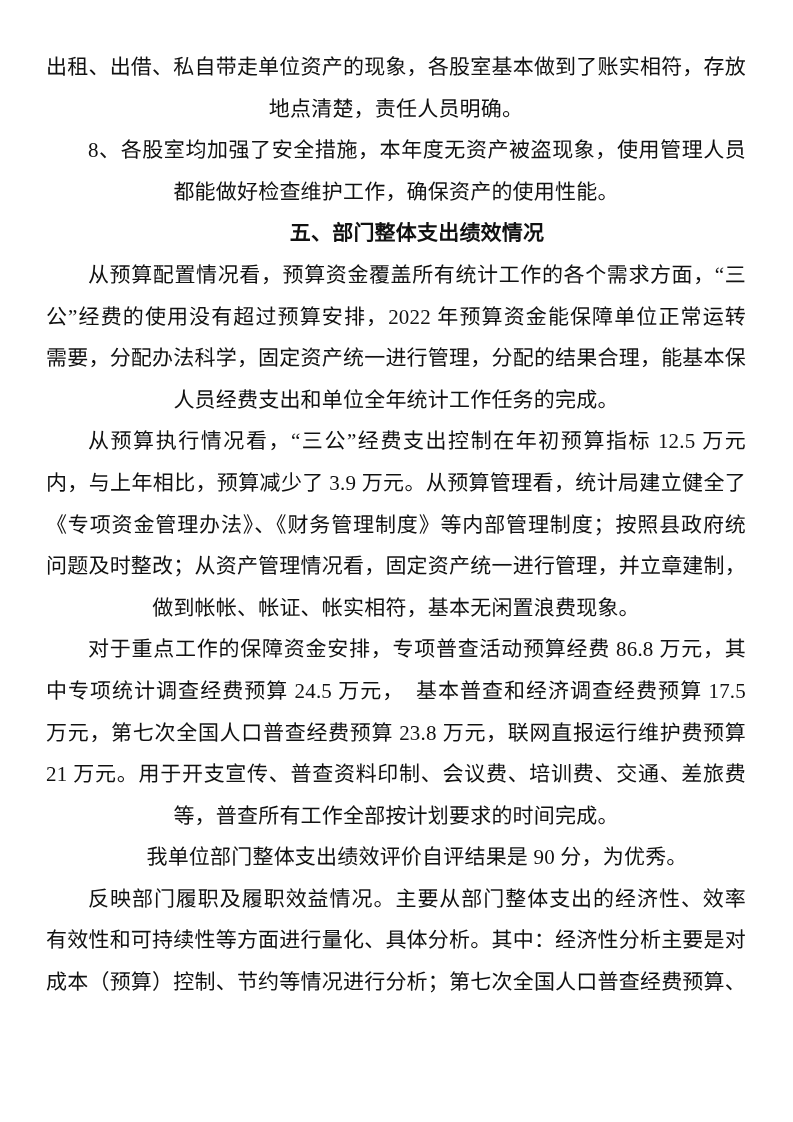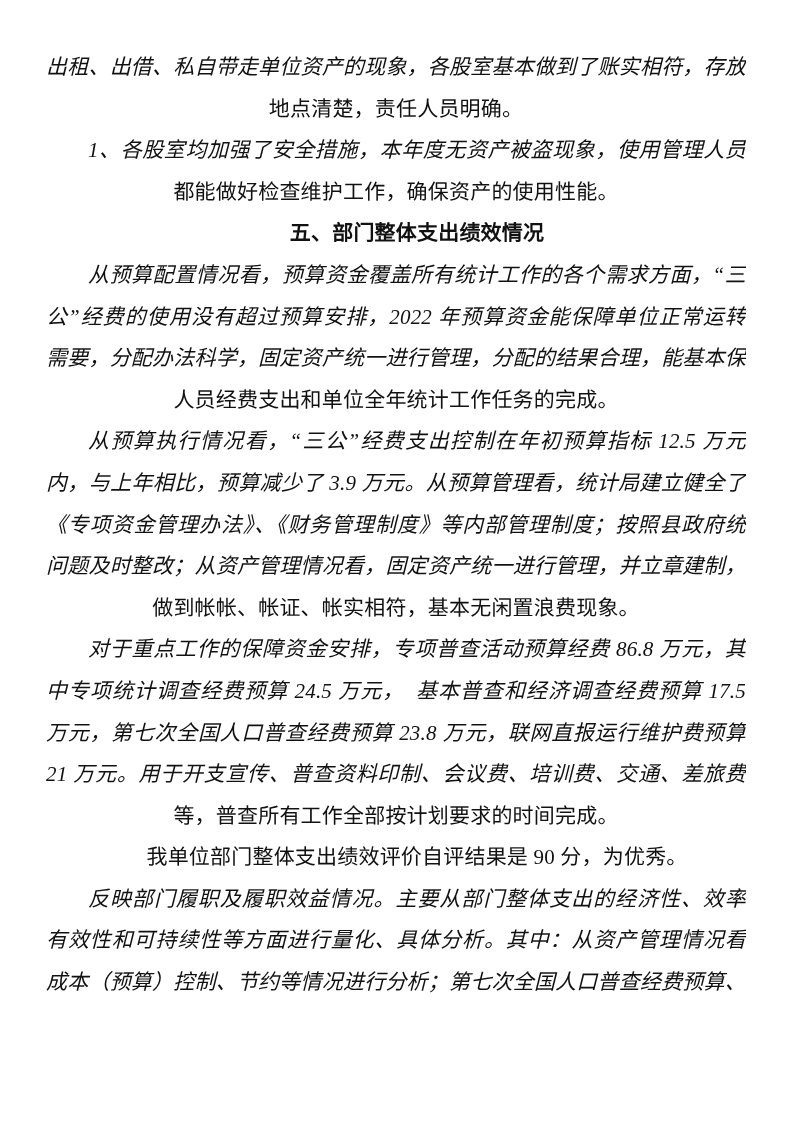--- a/index.html
+++ b/index.html
@@ -35,37 +35,36 @@
     line-height: 41.6px;
     font-size: 21px;
     white-space: normal;
     overflow: hidden;
     text-align: center;
     letter-spacing: 0.2px;
   }
   .line.fill {
     text-align: justify;
     text-align-last: justify;
-    font-style: italic;
   }
   .line.indent {
     text-indent: 42px;
   }
 </style>
 </head>
 <body>
 
 <div class="page" style="background: rgb(255, 255, 255); color: rgb(17, 17, 17);">
   <div class="content">
       <div class="para">
         <div class="line fill">出租、出借、私自带走单位资产的现象，各股室基本做到了账实相符，存放</div>
         <div class="line">地点清楚，责任人员明确。</div>
       </div>
       <div class="para">
-        <div class="line fill indent">1、各股室均加强了安全措施，本年度无资产被盗现象，使用管理人员</div>
+        <div class="line fill indent">8、各股室均加强了安全措施，本年度无资产被盗现象，使用管理人员</div>
         <div class="line">都能做好检查维护工作，确保资产的使用性能。</div>
       </div>
       <div class="para bold">
         <div class="line indent">五、部门整体支出绩效情况</div>
       </div>
       <div class="para">
         <div class="line fill indent">从预算配置情况看，预算资金覆盖所有统计工作的各个需求方面，“三</div>
         <div class="line fill">公”经费的使用没有超过预算安排，2022 年预算资金能保障单位正常运转</div>
         <div class="line fill">需要，分配办法科学，固定资产统一进行管理，分配的结果合理，能基本保证</div>
         <div class="line">人员经费支出和单位全年统计工作任务的完成。</div>
@@ -82,17 +81,17 @@
         <div class="line fill">中专项统计调查经费预算 24.5 万元，　基本普查和经济调查经费预算 17.5</div>
         <div class="line fill">万元，第七次全国人口普查经费预算 23.8 万元，联网直报运行维护费预算</div>
         <div class="line fill">21 万元。用于开支宣传、普查资料印制、会议费、培训费、交通、差旅费</div>
         <div class="line">等，普查所有工作全部按计划要求的时间完成。</div>
       </div>
       <div class="para">
         <div class="line indent">我单位部门整体支出绩效评价自评结果是 90 分，为优秀。</div>
       </div>
       <div class="para">
         <div class="line fill indent">反映部门履职及履职效益情况。主要从部门整体支出的经济性、效率性、</div>
-        <div class="line fill">有效性和可持续性等方面进行量化、具体分析。其中：从资产管理情况看</div>
+        <div class="line fill">有效性和可持续性等方面进行量化、具体分析。其中：经济性分析主要是对</div>
         <div class="line fill">成本（预算）控制、节约等情况进行分析；第七次全国人口普查经费预算、</div>
       </div>
     </div>
 </div>
 
 </body></html>

